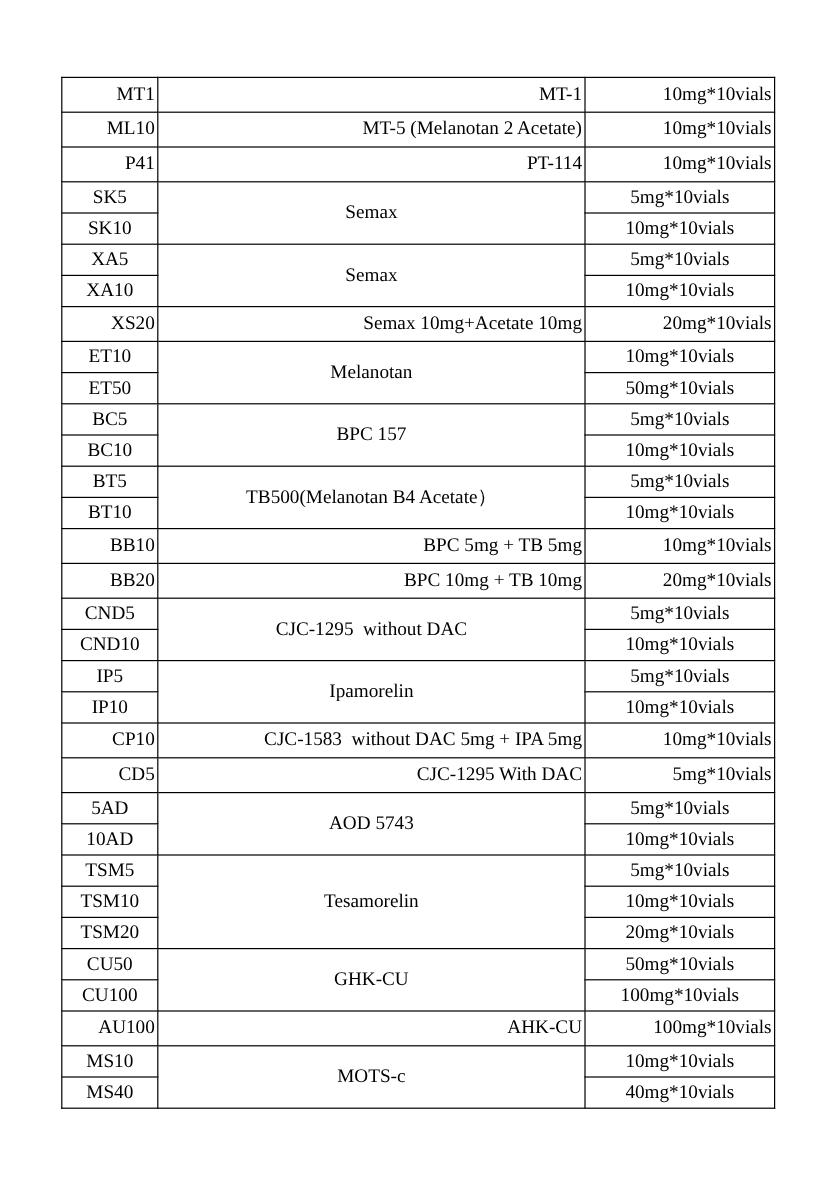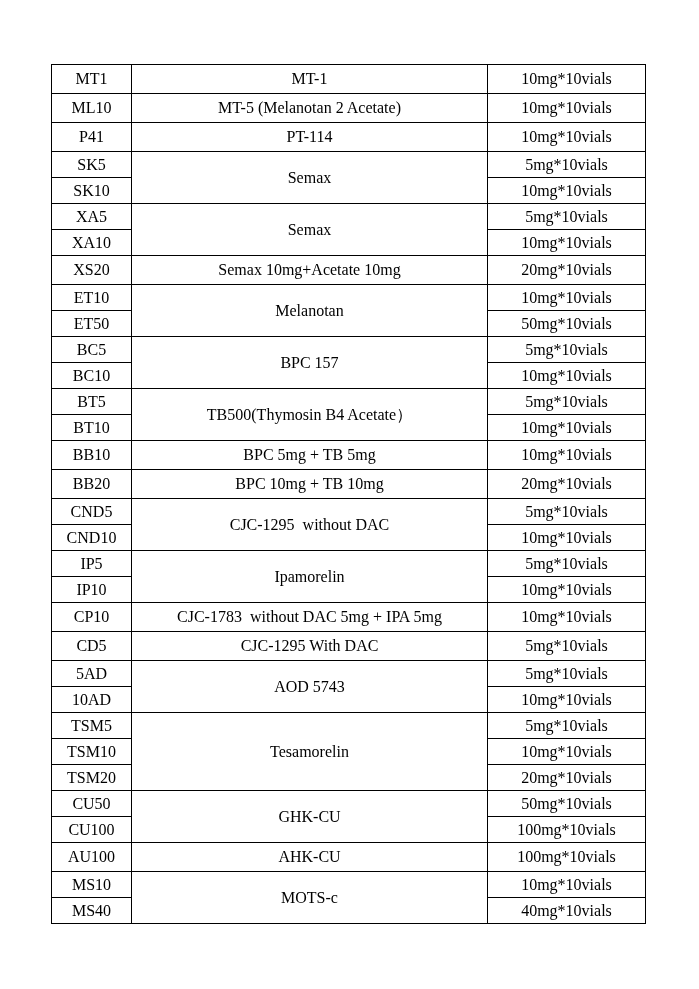--- a/index.html
+++ b/index.html
@@ -30,21 +30,21 @@
   table.price-table td {
     border: 1.5px solid #000000;
     text-align: center;
     vertical-align: middle;
     font-size: 16px;
     line-height: 1.1;
     padding: 0 2px;
     white-space: pre-wrap;
     overflow: hidden;
   }
-  tr.row-single td { height: 28px; }
+  tr.row-single td { height: 28px; text-align: right; }
   tr.row-sub td { height: 25px; }
 </style>
 </head>
 <body>
 
 <div class="page">
   <table class="price-table">
     <colgroup>
       <col class="col-code">
       <col class="col-name">
@@ -102,21 +102,21 @@
           <td>BC5</td>
           <td rowspan="2">BPC 157</td>
           <td>5mg*10vials</td>
         </tr>
         <tr class="row-sub">
           <td>BC10</td>
           <td>10mg*10vials</td>
         </tr>
         <tr class="row-sub">
           <td>BT5</td>
-          <td rowspan="2">TB500(Thymosin B4 Acetate）</td>
+          <td rowspan="2">TB500(Melanotan B4 Acetate）</td>
           <td>5mg*10vials</td>
         </tr>
         <tr class="row-sub">
           <td>BT10</td>
           <td>10mg*10vials</td>
         </tr>
         <tr class="row-single">
           <td>BB10</td>
           <td rowspan="1">BPC 5mg + TB 5mg</td>
           <td>10mg*10vials</td>
@@ -139,21 +139,21 @@
           <td>IP5</td>
           <td rowspan="2">Ipamorelin</td>
           <td>5mg*10vials</td>
         </tr>
         <tr class="row-sub">
           <td>IP10</td>
           <td>10mg*10vials</td>
         </tr>
         <tr class="row-single">
           <td>CP10</td>
-          <td rowspan="1">CJC-1783  without DAC 5mg + IPA 5mg</td>
+          <td rowspan="1">CJC-1583  without DAC 5mg + IPA 5mg</td>
           <td>10mg*10vials</td>
         </tr>
         <tr class="row-single">
           <td>CD5</td>
           <td rowspan="1">CJC-1295 With DAC</td>
           <td>5mg*10vials</td>
         </tr>
         <tr class="row-sub">
           <td>5AD</td>
           <td rowspan="2">AOD 5743</td>

